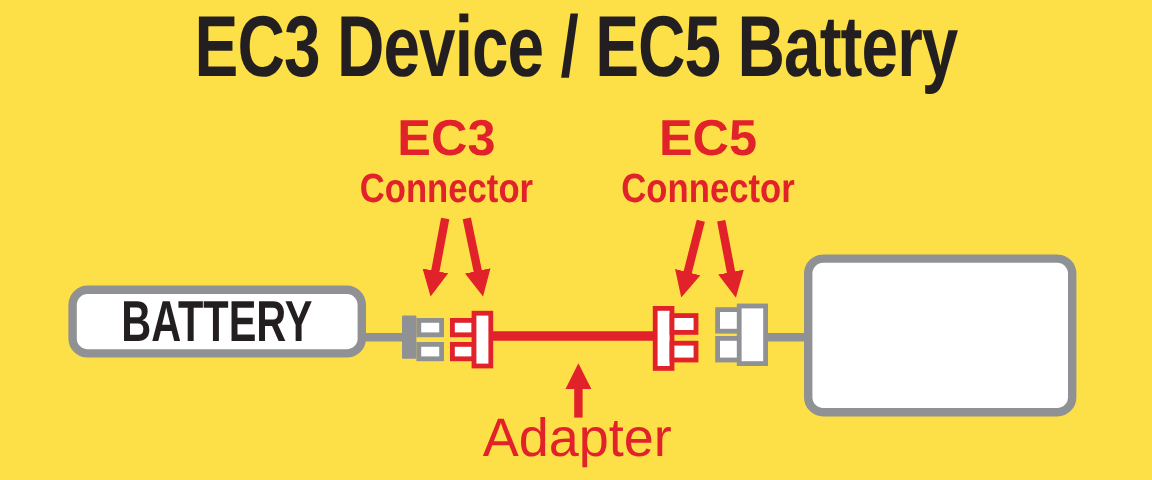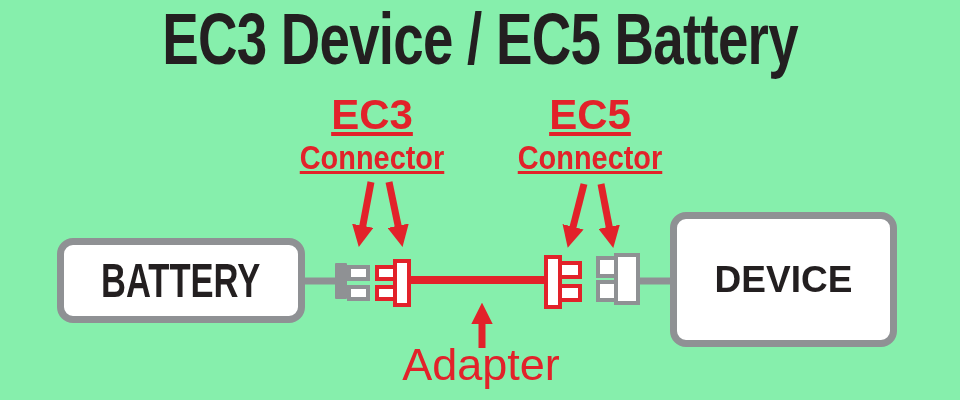--- a/index.html
+++ b/index.html
@@ -4,38 +4,37 @@
 <style>
   :root{
     --red:  #e2222a;
     --gray: #8f9194;
     --ink:  #231f20;
   }
   html,body{margin:0;padding:0;background:#fff;}
   .canvas{
     position:relative;
     width:960px;height:400px;
-    background:#86efac;
+    background:#fde047;
     overflow:hidden;
     font-family:"Liberation Sans", sans-serif;
   }
   
   .title{
     position:absolute;left:0;right:0;top:2px;
     text-align:center;
     font-size:72px;font-weight:700;line-height:1.05;
     color:var(--ink,#231f20);
     transform:scaleX(0.76);transform-origin:50% 50%;
     white-space:nowrap;
     letter-spacing:-1px;
   }
   .callout{
     position:absolute;width:300px;text-align:center;
     color:var(--red,#e2222a);
-    text-decoration:underline;
   }
   .callout .big{
     font-size:42px;font-weight:700;line-height:1.0;display:block;
   }
   .callout .small{
     font-size:34px;font-weight:700;line-height:1.0;display:block;
     margin-top:4px;
     transform:scaleX(0.85);transform-origin:50% 50%;
     white-space:nowrap;
   }
@@ -49,21 +48,21 @@
   
   .node-box{
     position:absolute;
     box-sizing:border-box;
     background:#fff;
     border:7px solid var(--gray,#8f9194);
     border-radius:16px;
     display:flex;align-items:center;justify-content:center;
     color:var(--ink,#231f20);
   }
-  .battery-box{left:57px;top:238px;width:248px;height:85px;}
+  .battery-box{left:57px;top:238px;width:248px;height:60px;}
   .device-box{left:670px;top:212px;width:227px;height:135px;}
   .battery-box .lbl{
     font-size:48px;font-weight:700;white-space:nowrap;
     transform:scaleX(0.72);transform-origin:50% 50%;
   }
   .device-box .lbl{
     font-size:37px;font-weight:700;line-height:1.18;
     text-align:center;white-space:nowrap;
   }
   
@@ -91,21 +90,21 @@
   <div class="callout ec5">
     <span class="big">EC5</span>
     <span class="small">Connector</span>
   </div>
 
   <div class="node-box battery-box">
     <span class="lbl">BATTERY</span>
   </div>
 
   <div class="node-box device-box">
-    <span class="lbl"><span>DEVICE</span><br></span>
+    <span class="lbl"><br></span>
   </div>
 
   <svg class="wiring" width="960" height="400" viewBox="0 0 960 400" xmlns="http://www.w3.org/2000/svg">
     <defs>
       <marker id="ah" viewBox="0 0 10 10" refX="2" refY="5" markerWidth="3.1" markerHeight="3.1" orient="auto-start-reverse">
         <path d="M0,0 L10,5 L0,10 Z" class="arrow-head"></path>
       </marker>
     </defs>
 
     <line class="gwire" x1="300" y1="281" x2="340" y2="281"></line>

